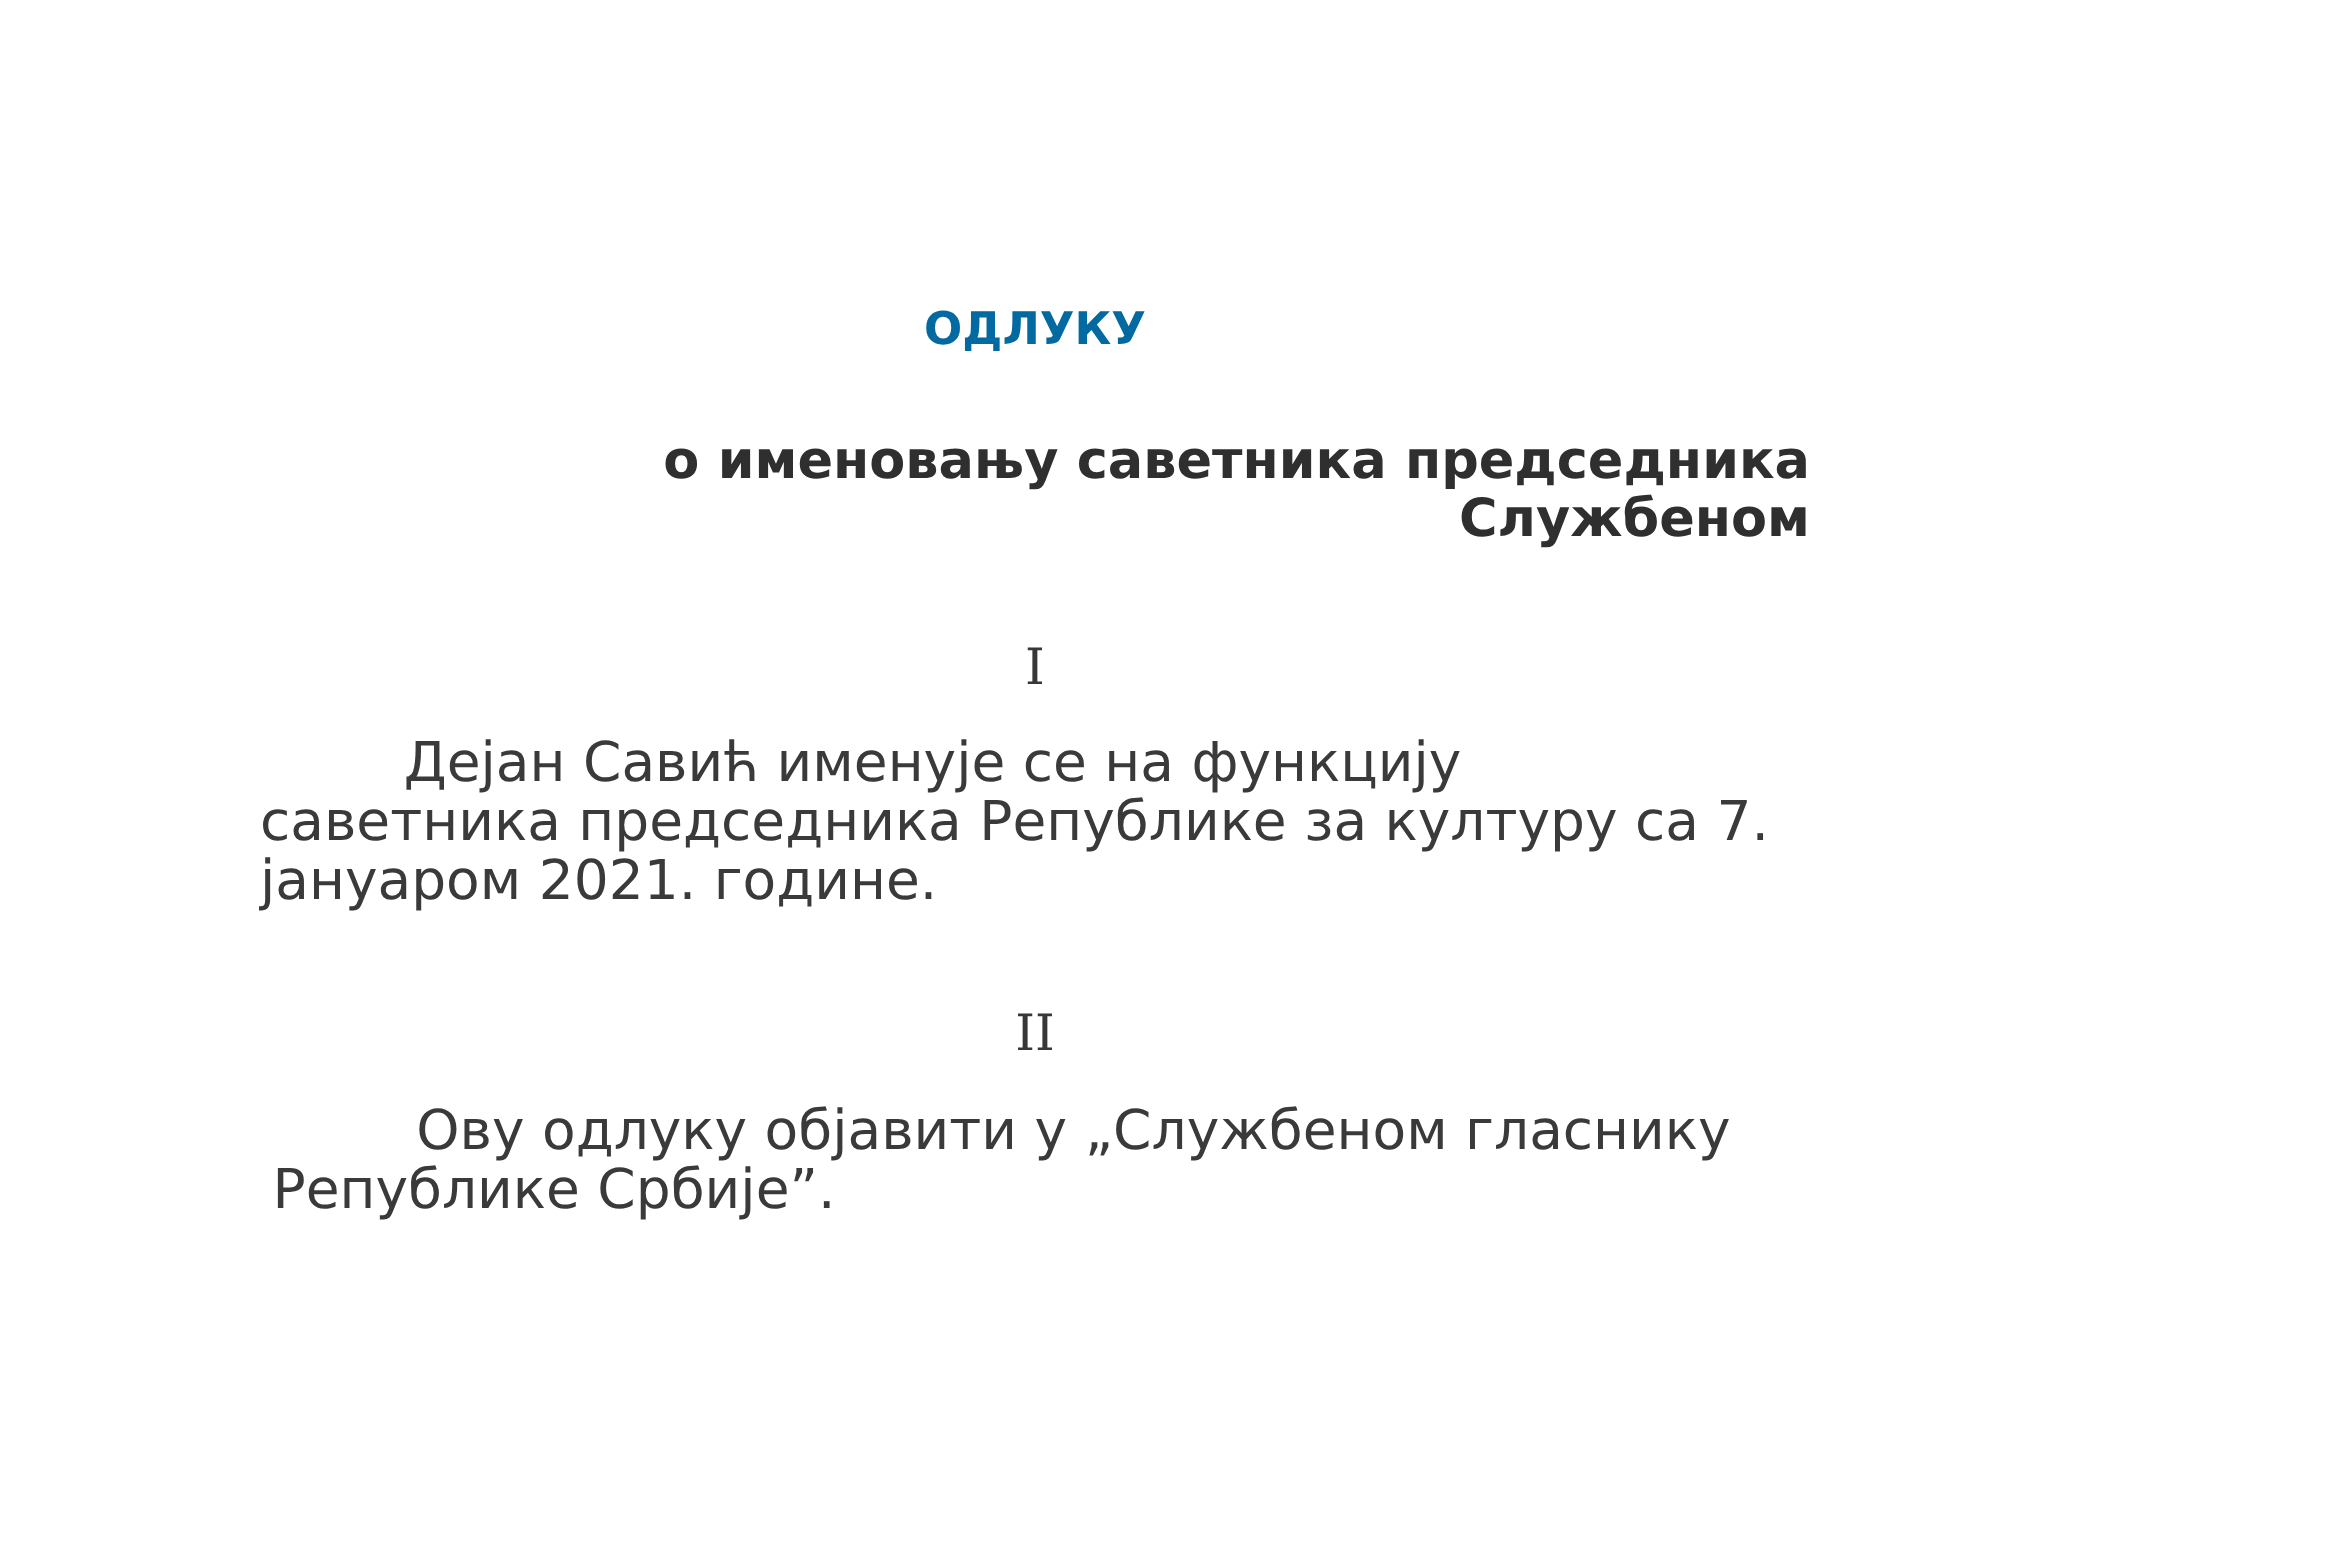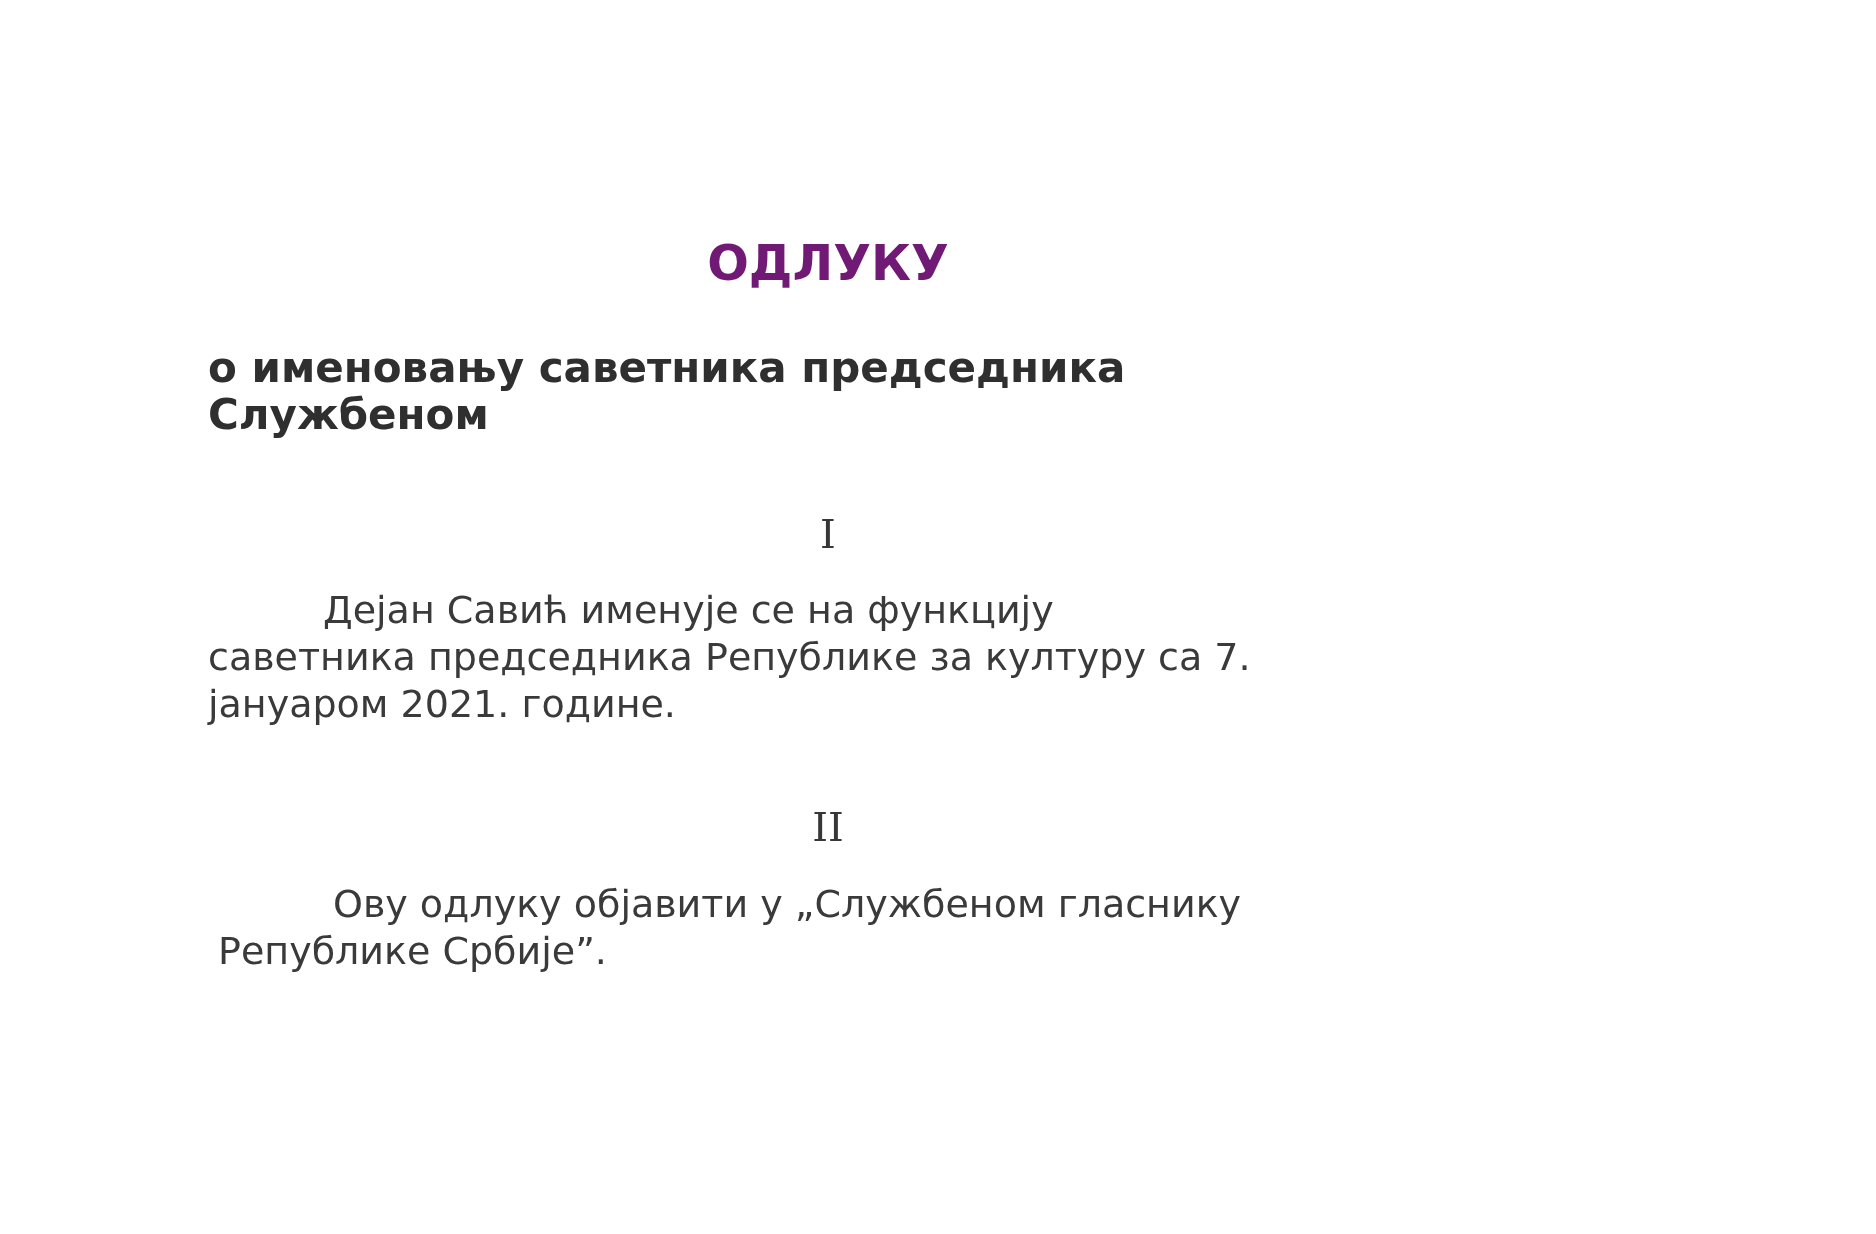--- a/index.html
+++ b/index.html
@@ -16,48 +16,48 @@
     -webkit-font-smoothing: antialiased;
   }
   .doc {
     position: absolute;
     left: 208px;
     top: 0;
     width: 1240px;
   }
   .doc-title {
     margin: 236px 0 0 0;
-    font-size: 49px;
+    font-size: 36px;
     line-height: 56px;
     font-weight: bold;
     text-align: center;
-    color: #701a75;
+    color: #0369a1;
   }
   .doc-subtitle {
     margin: 52px 0 0 0;
     font-size: 42px;
     line-height: 47px;
     font-weight: bold;
-    text-align: left;
+    text-align: right;
     color: #2f2f2f;
   }
   .section-number {
     margin: 74px 0 0 0;
     font-family: "DejaVu Serif", serif;
     font-size: 40px;
     line-height: 44px;
     text-align: center;
     color: #373737;
   }
   .section-number.second {
     margin-top: 77px;
   }
   .para {
     margin: 31px 0 0 0;
-    font-size: 38px;
+    font-size: 44px;
     line-height: 47px;
     color: #3a3a3a;
     text-align: left;
   }
   .para.second {
     margin-top: 32px;
     margin-left: 10px;
   }
   .line { display: block; }
   .para .line:first-child { text-indent: 115px; }

